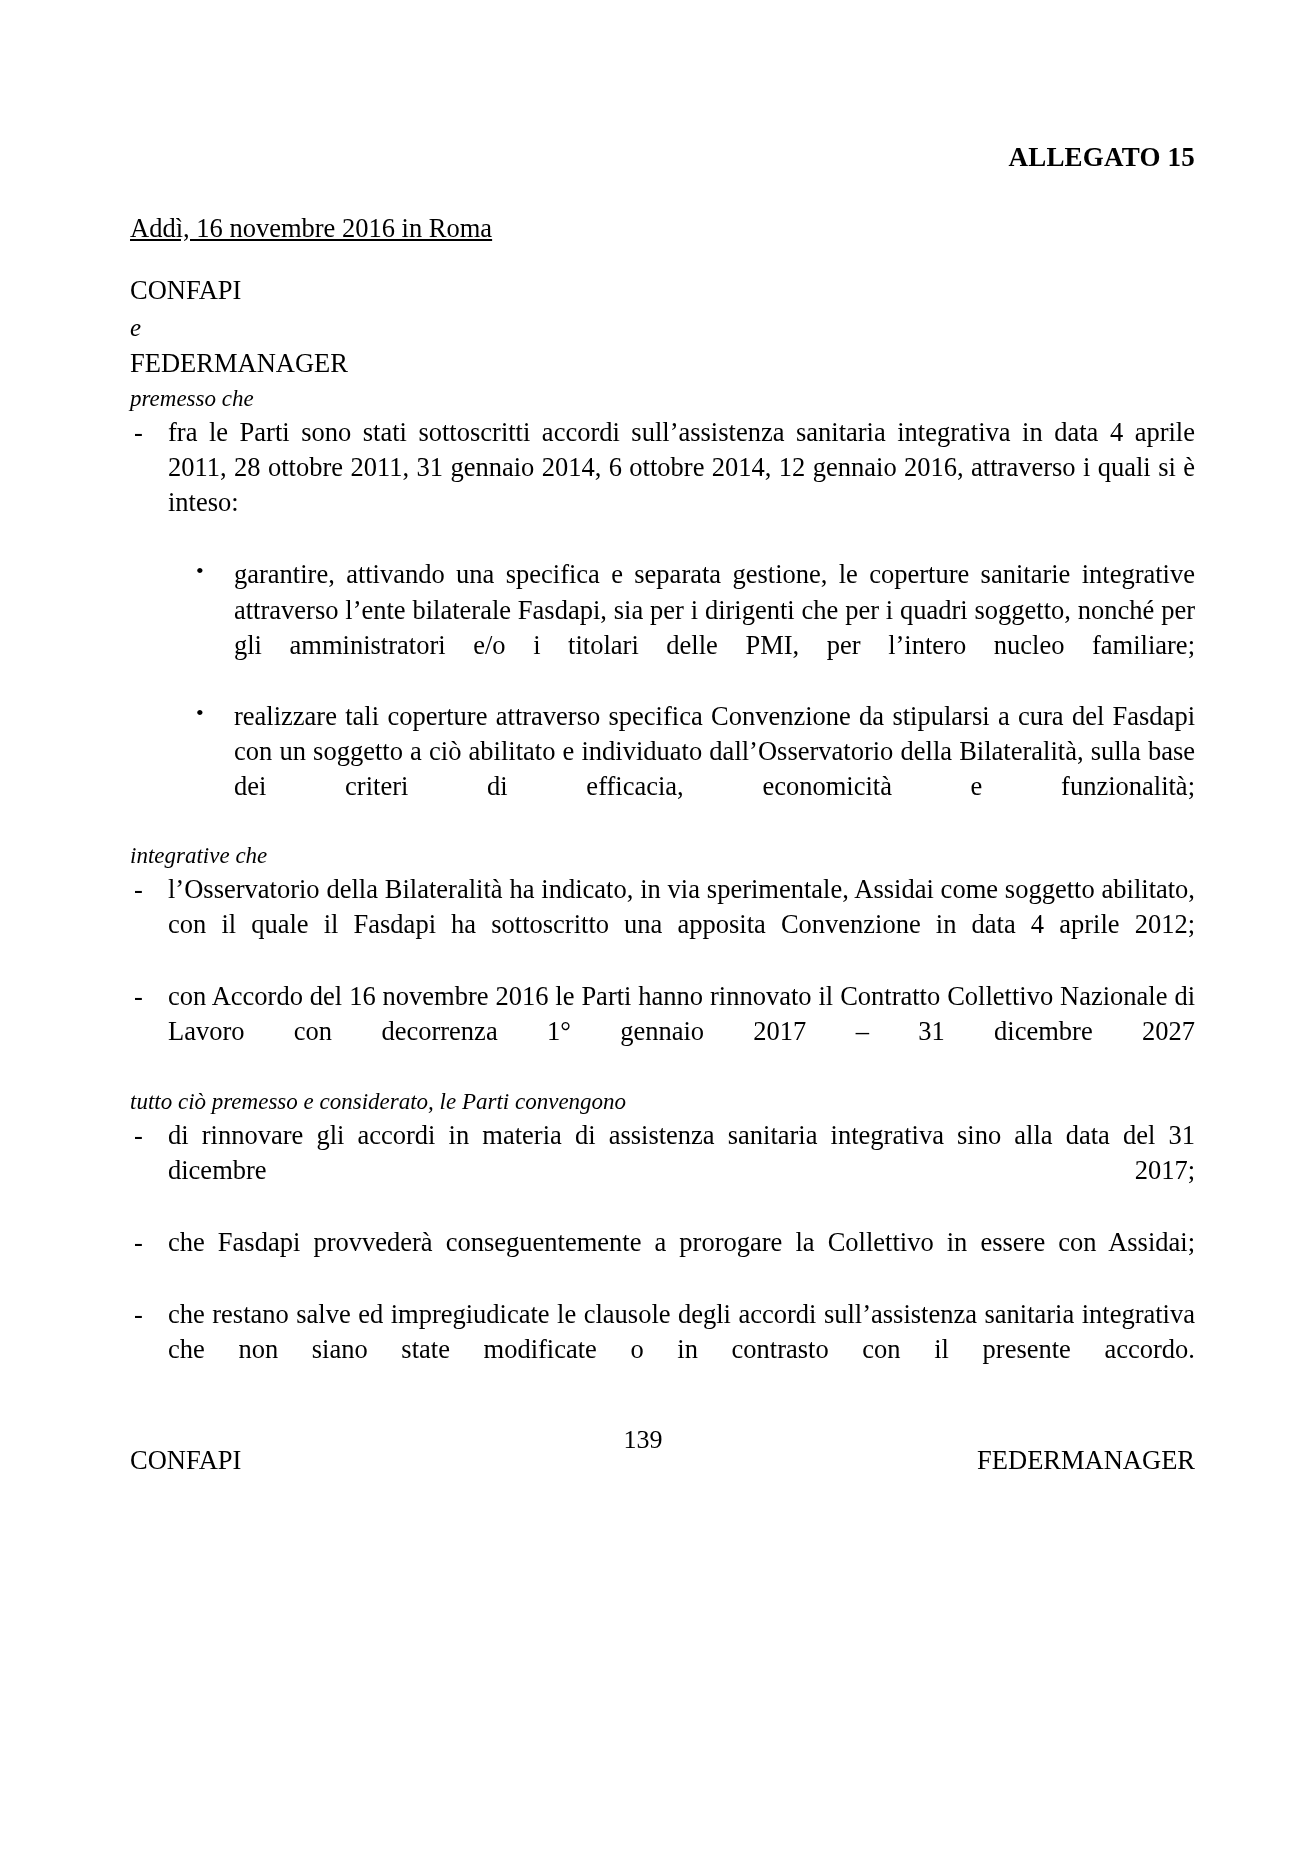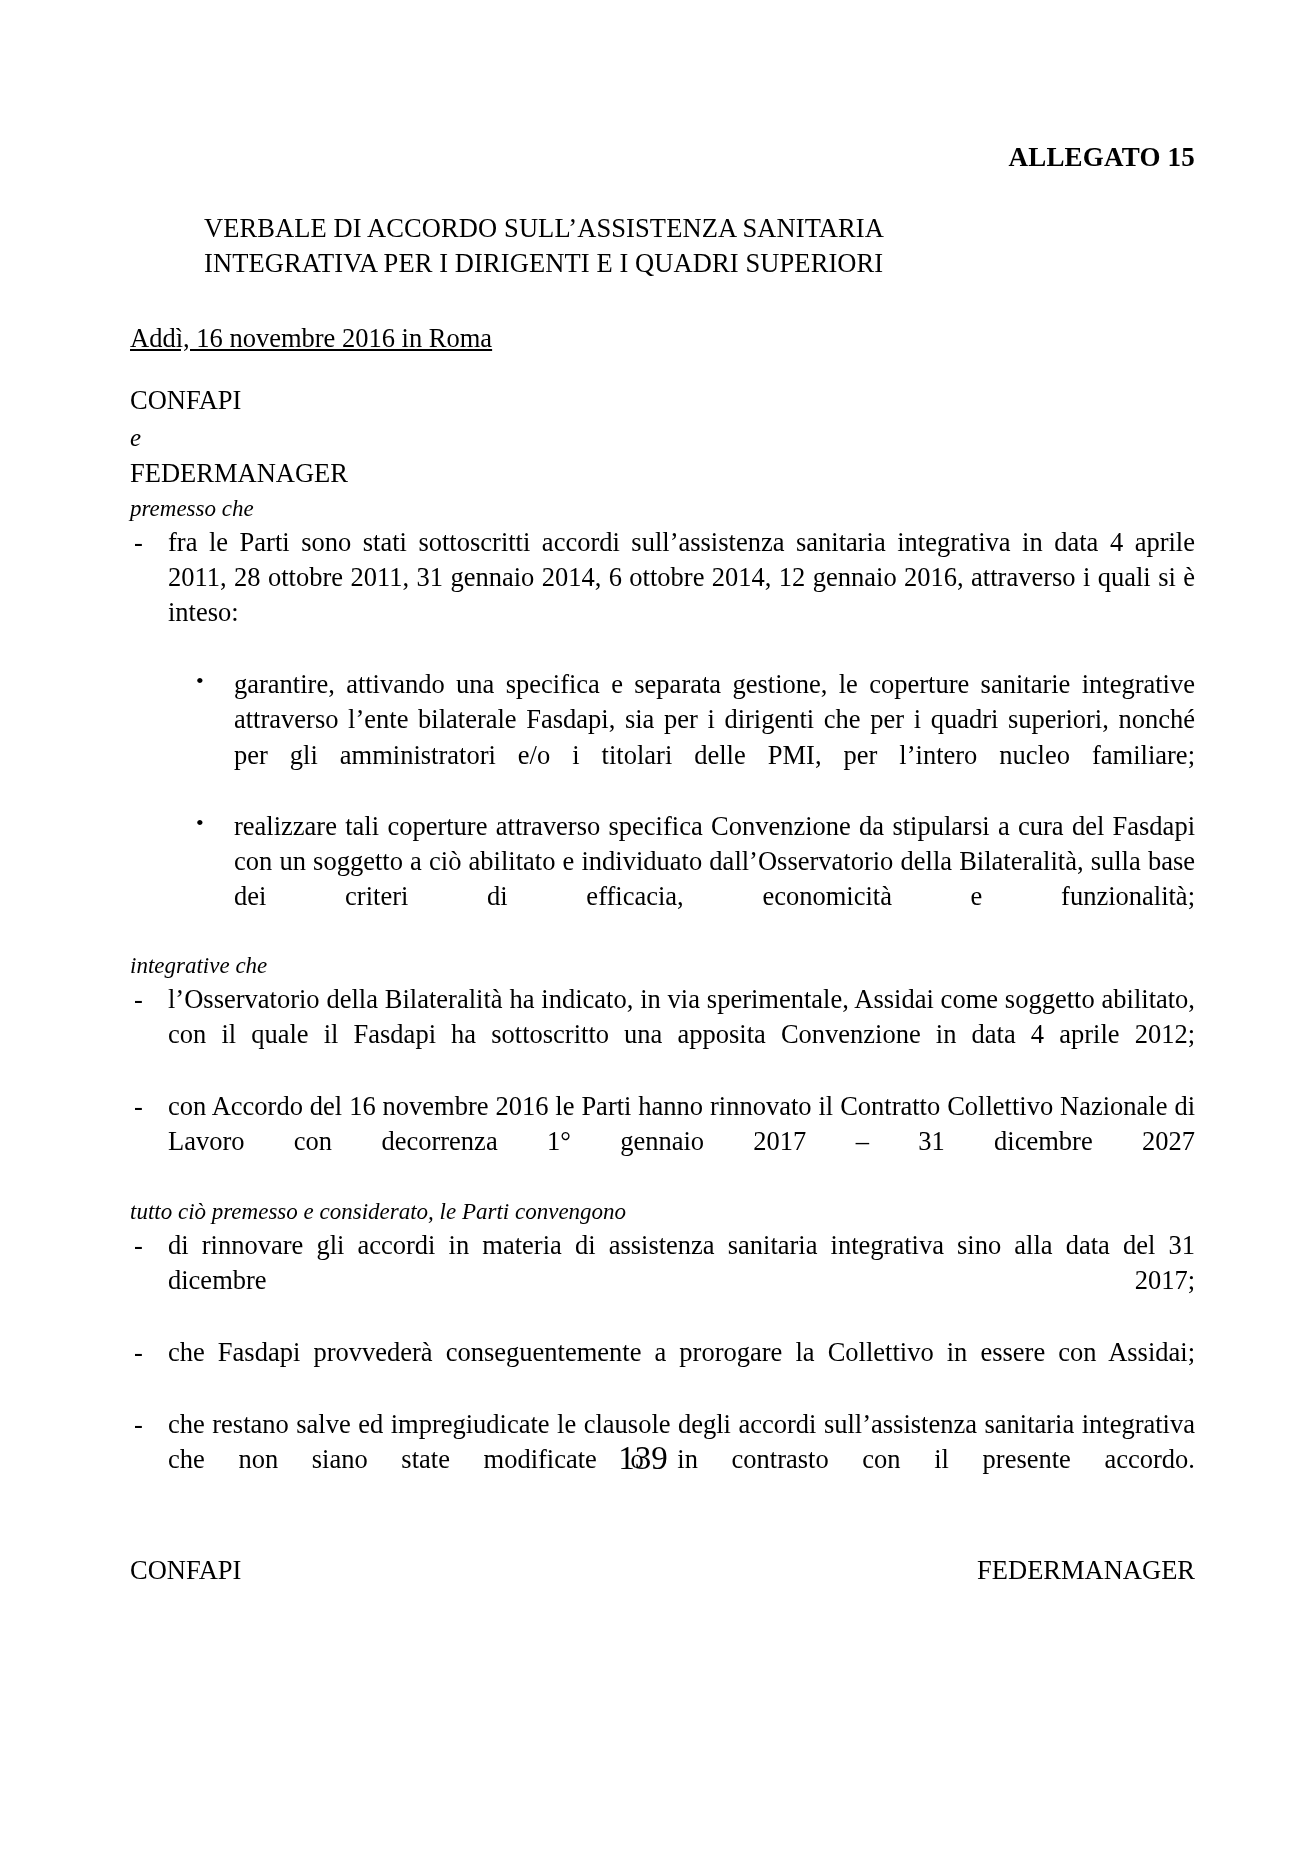--- a/index.html
+++ b/index.html
@@ -139,54 +139,49 @@
   .sign-row .sign-left { text-align: left; }
   .sign-row .sign-right { text-align: right; }
 
   
   .page-number {
     position: absolute;
     left: 0;
     right: 14px;
     top: 1425px;
     text-align: center;
-    font-size: 33px;
-    margin-top: 15px;
+    font-size: 26px;
   }
 </style>
 </head>
 <body>
 
 <div class="page">
   <div class="content">
 
     <div class="doc-header">ALLEGATO 15</div>
 
-    <div class="doc-title">
-      <span class="tline">VERBALE DI ACCORDO SULL’ASSISTENZA SANITARIA</span>
-      <span class="tline">INTEGRATIVA PER I DIRIGENTI E I QUADRI SUPERIORI</span>
-    </div>
 
     <div class="para">Addì, 16 novembre 2016 in Roma</div>
 
     <div class="party">CONFAPI</div>
     <div class="conj">e</div>
     <div class="party">FEDERMANAGER</div>
 
     <div class="section-head">premesso che</div>
     <ul class="dash-list">
       <li>
         <span class="marker">-</span>
         <span class="li-text">fra le Parti sono stati sottoscritti accordi sull’assistenza sanitaria integrativa in data 4 aprile 2011, 28 ottobre 2011, 31 gennaio 2014, 6 ottobre 2014, 12 gennaio 2016, attraverso i quali si è inteso:</span>
       </li>
     </ul>
     <ul class="bullet-list">
       <li>
         <span class="marker">•</span>
-        <span class="li-text">garantire, attivando una specifica e separata gestione, le coperture sanitarie integrative attraverso l’ente bilaterale Fasdapi, sia per i dirigenti che per i quadri superiori, nonché per gli amministratori e/o i titolari delle PMI, per l’intero nucleo familiare;</span>
+        <span class="li-text">garantire, attivando una specifica e separata gestione, le coperture sanitarie integrative attraverso l’ente bilaterale Fasdapi, sia per i dirigenti che per i quadri soggetto, nonché per gli amministratori e/o i titolari delle PMI, per l’intero nucleo familiare;</span>
       </li>
       <li>
         <span class="marker">•</span>
         <span class="li-text">realizzare tali coperture attraverso specifica Convenzione da stipularsi a cura del Fasdapi con un soggetto a ciò abilitato e individuato dall’Osservatorio della Bilateralità, sulla base dei criteri di efficacia, economicità e funzionalità;</span>
       </li>
     </ul>
 
     <div class="section-head">integrative che</div>
     <ul class="dash-list">
       <li>

